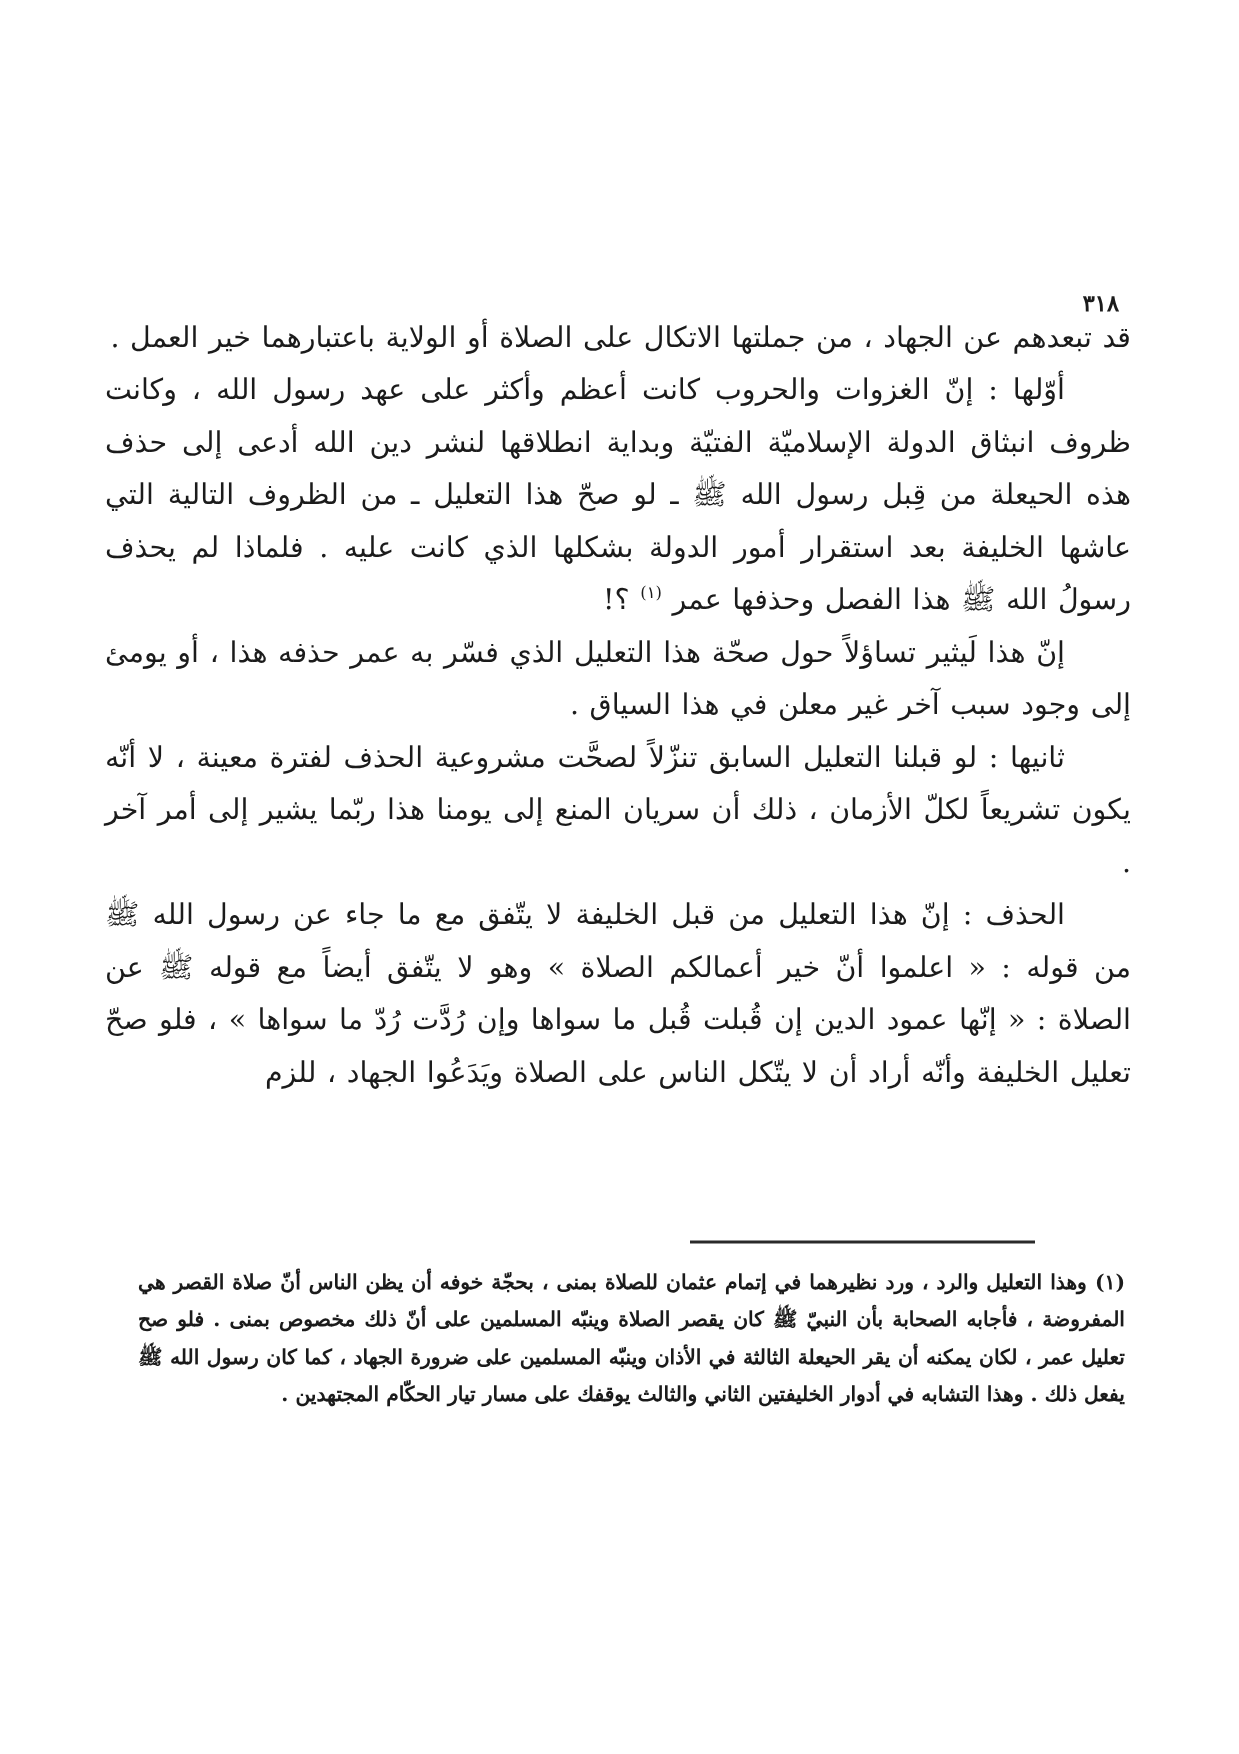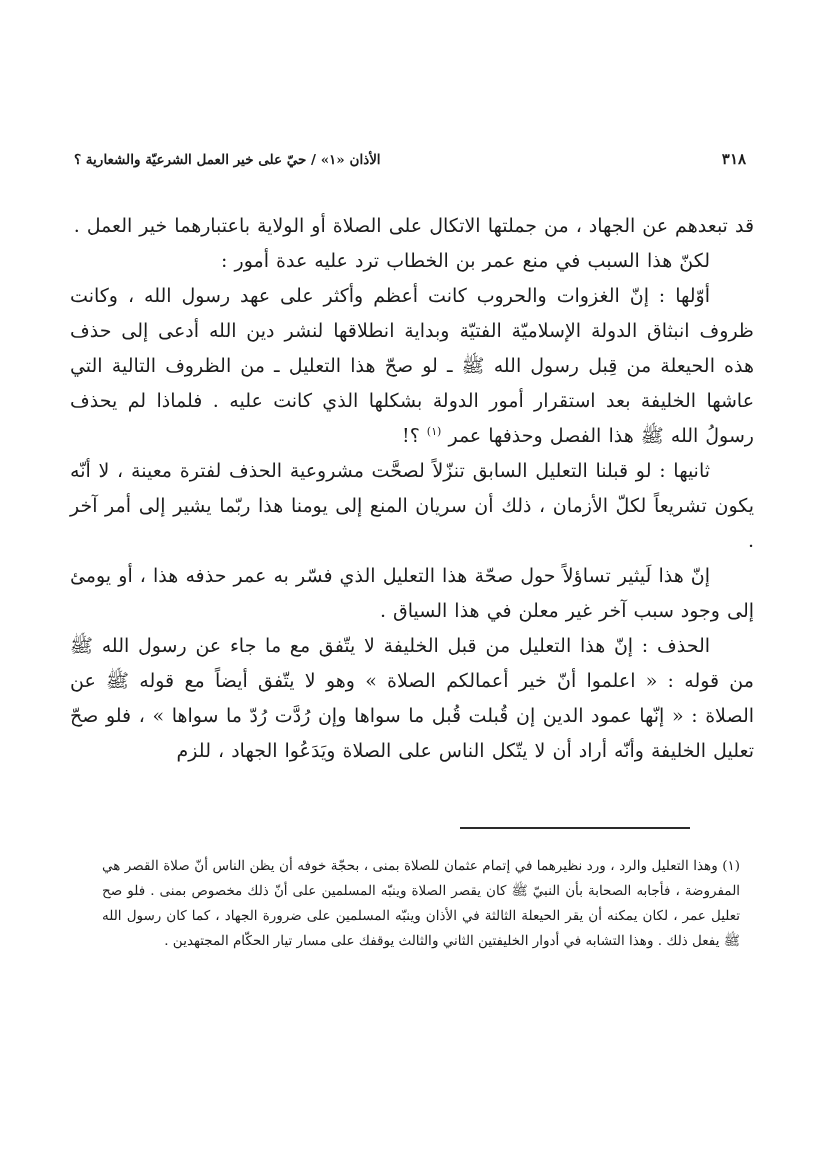--- a/index.html
+++ b/index.html
@@ -17,21 +17,21 @@
   .header {
     position: absolute;
     top: 150px;
     right: 80px;
     left: 74px;
     display: flex;
     justify-content: space-between;
     align-items: baseline;
     font-weight: bold;
   }
-  .header .pagenum { font-size: 15px; letter-spacing: 1px; }
+  .header .pagenum { font-size: 15px; letter-spacing: 1px; margin-top: 43px; }
   .header .title   { font-size: 13.5px; }
   .body-text {
     position: absolute;
     top: 208px;
     right: 72px;
     left: 70px;
     font-size: 19px;
     line-height: 35px;
     text-align: justify;
     text-justify: inter-word;
@@ -56,52 +56,48 @@
   .footnote {
     position: absolute;
     top: 843px;
     right: 76px;
     left: 92px;
     font-size: 13.5px;
     line-height: 25px;
     text-align: justify;
     text-justify: inter-word;
   }
-  .footnote p { margin: 10px; }
+  .footnote p { margin: 0; font-weight: bold; }
 </style>
 </head>
 <body>
 
 <div class="page">
 
   <div class="header">
     <span class="pagenum">٣١٨</span>
-    <span class="title">الأذان «١» / حيّ على خير العمل الشرعيّة والشعارية ؟</span>
   </div>
 
   <div class="body-text">
 
     <p class="para">
       <span>قد تبعدهم عن الجهاد ، من جملتها الاتكال على الصلاة أو الولاية باعتبارهما خير العمل .</span>
     </p>
 
-    <p class="para indent">
-      <span>لكنّ هذا السبب في منع عمر بن الخطاب ترد عليه عدة أمور :</span>
-    </p>
 
     <p class="para indent">
       <b class="lead">أوّلها</b><span> : إنّ الغزوات والحروب كانت أعظم وأكثر على عهد رسول الله ، وكانت ظروف انبثاق الدولة الإسلاميّة الفتيّة وبداية انطلاقها لنشر دين الله أدعى إلى حذف هذه الحيعلة من قِبل رسول الله ﷺ ـ لو صحّ هذا التعليل ـ من الظروف التالية التي عاشها الخليفة بعد استقرار أمور الدولة بشكلها الذي كانت عليه . فلماذا لم يحذف رسولُ الله ﷺ هذا الفصل وحذفها عمر </span><sup class="fnref">(١)</sup><span> ؟!</span>
     </p>
 
     <p class="para indent">
-      <b class="lead">ثانيها</b><span> : لو قبلنا التعليل السابق تنزّلاً لصحَّت مشروعية الحذف لفترة معينة ، لا أنّه يكون تشريعاً لكلّ الأزمان ، ذلك أن سريان المنع إلى يومنا هذا ربّما يشير إلى أمر آخر .</span>
+      <span>إنّ هذا لَيثير تساؤلاً حول صحّة هذا التعليل الذي فسّر به عمر حذفه هذا ، أو يومئ إلى وجود سبب آخر غير معلن في هذا السياق .</span>
     </p>
 
     <p class="para indent">
-      <span>إنّ هذا لَيثير تساؤلاً حول صحّة هذا التعليل الذي فسّر به عمر حذفه هذا ، أو يومئ إلى وجود سبب آخر غير معلن في هذا السياق .</span>
+      <b class="lead">ثانيها</b><span> : لو قبلنا التعليل السابق تنزّلاً لصحَّت مشروعية الحذف لفترة معينة ، لا أنّه يكون تشريعاً لكلّ الأزمان ، ذلك أن سريان المنع إلى يومنا هذا ربّما يشير إلى أمر آخر .</span>
     </p>
 
     <p class="para indent">
       <b class="lead">الحذف</b><span> : إنّ هذا التعليل من قبل الخليفة لا يتّفق مع ما جاء عن رسول الله ﷺ من قوله : « اعلموا أنّ خير أعمالكم الصلاة » وهو لا يتّفق أيضاً مع قوله ﷺ عن الصلاة : « إنّها عمود الدين إن قُبلت قُبل ما سواها وإن رُدَّت رُدّ ما سواها » ، فلو صحّ تعليل الخليفة وأنّه أراد أن لا يتّكل الناس على الصلاة ويَدَعُوا الجهاد ، للزم</span>
     </p>
 
   </div>
 
   <div class="fn-sep"></div>
 

